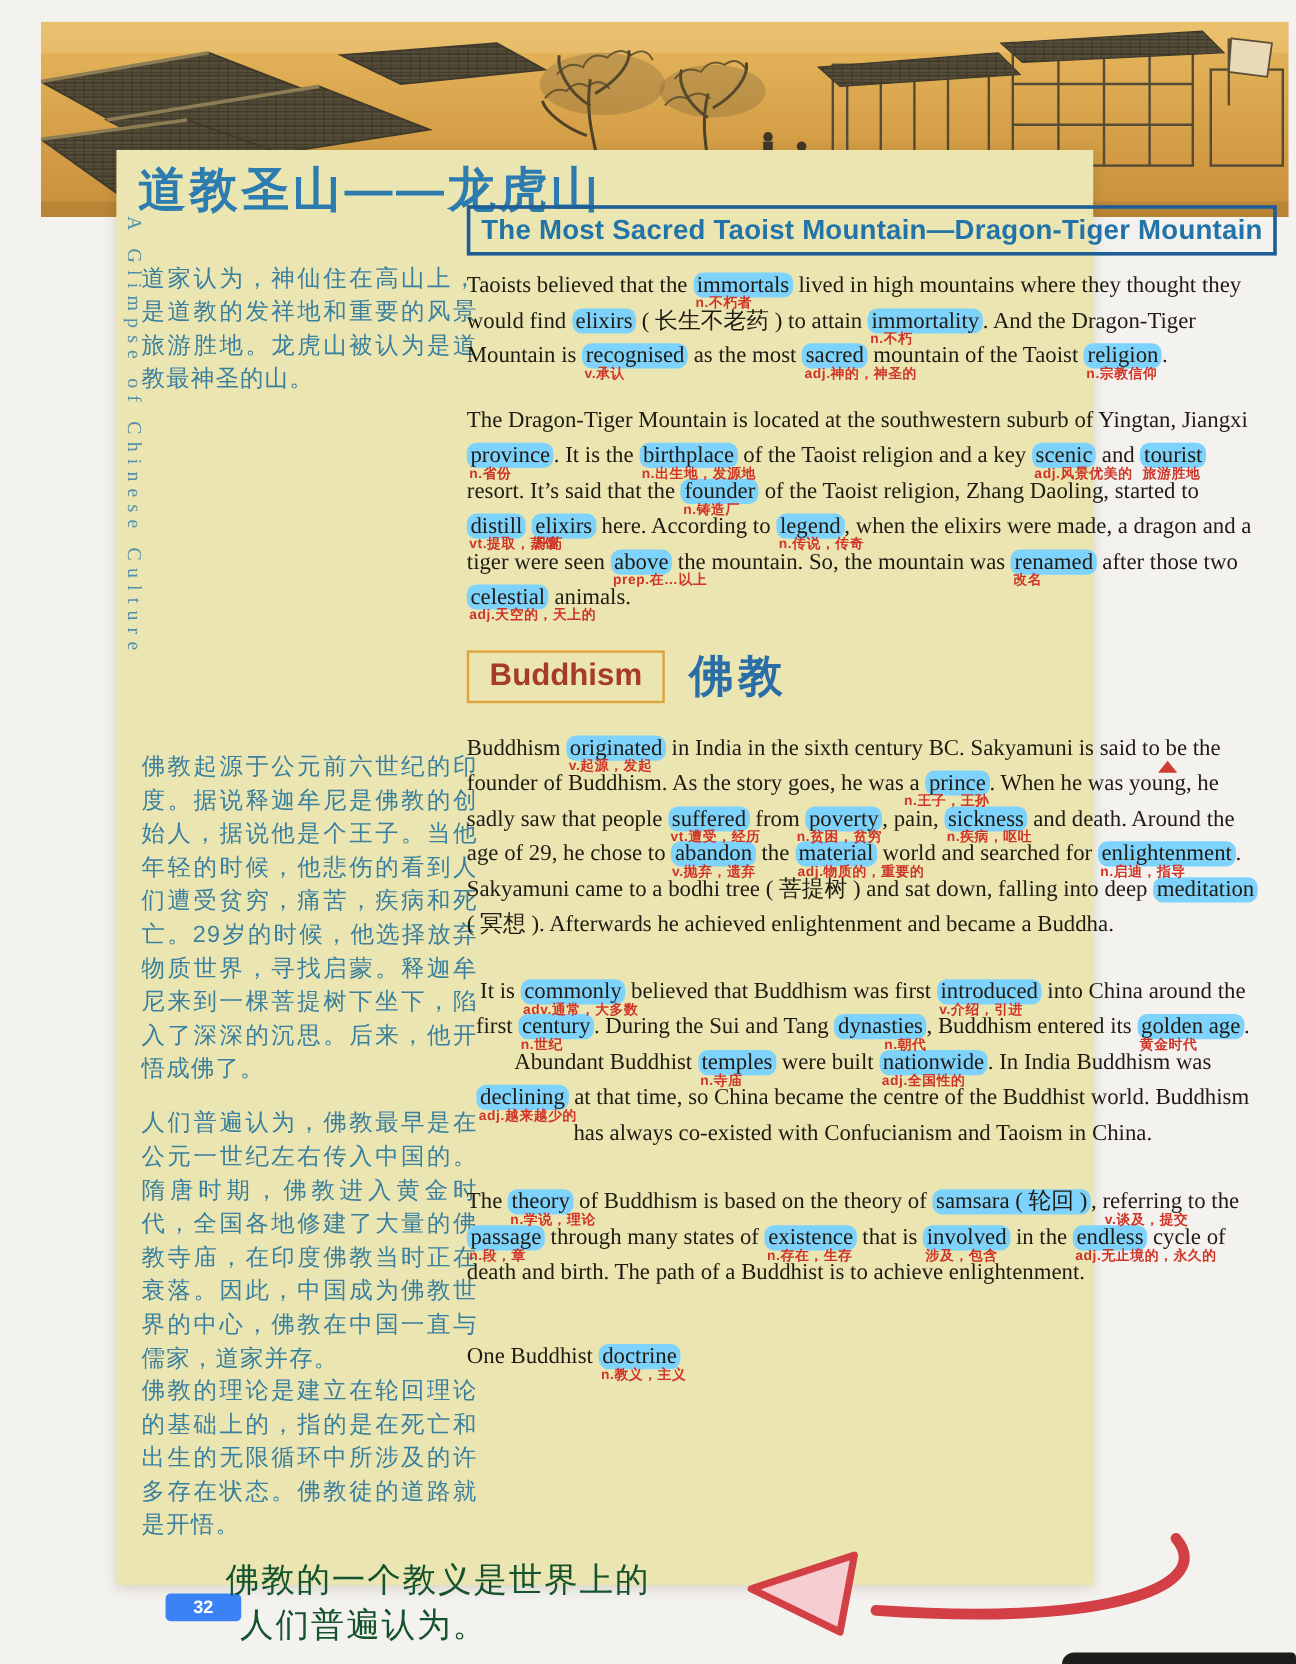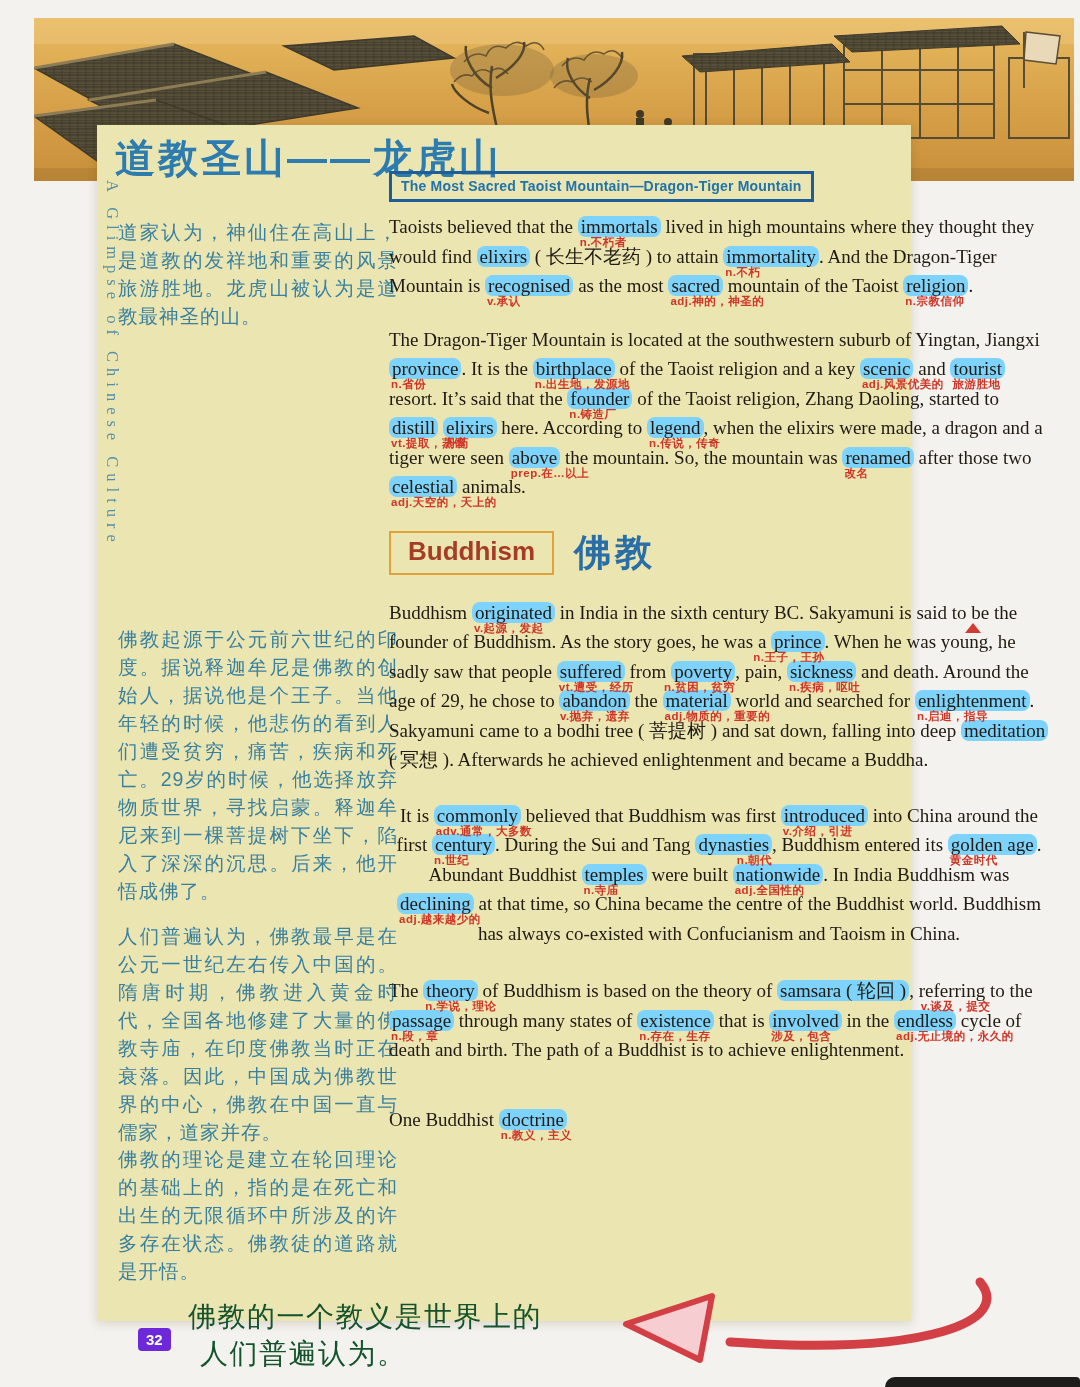--- a/index.html
+++ b/index.html
@@ -31,21 +31,21 @@
   
   .zh-para{
     position:absolute;left:21px;width:280px;
     color:#39809f;font-size:19.5px;line-height:28px;letter-spacing:1px;
     font-weight:500;text-align:justify;
   }
   
   .main-col{position:absolute;left:292px;top:46px;width:660px;}
   .heading-box{
     display:inline-block;border:3px solid #1e5d96;padding:4px 9px 5px;
-    color:#2173a8;font-size:14px;font-weight:bold;letter-spacing:.2px;
+    color:#2173a8;font-size:23px;font-weight:bold;letter-spacing:.2px;
     margin-bottom:10px;white-space:nowrap;
   }
   .para{
     font-family:"Liberation Serif",serif;
     font-size:19px;line-height:29.5px;color:#201a12;
     margin:0 0 24px 0;text-align:left;
   }
   .para.p2{margin-bottom:20px;}
   .para.p3{margin-bottom:26px;}
   .para.p4{margin-bottom:28px;text-align:center;}
@@ -68,22 +68,22 @@
   
   .section-head{display:flex;align-items:center;margin:26px 0 20px 0;}
   .buddhism-box{
     display:inline-block;border:2.5px solid #dfa33b;padding:3px 17px 6px;
     color:#a63c26;font-size:26px;font-weight:bold;font-family:"Liberation Sans",sans-serif;
   }
   .buddhism-zh{margin-left:20px;font-size:37px;font-weight:bold;color:#2a6ea8;letter-spacing:4px;}
   
   .page-badge{
     position:absolute;left:138px;top:1328px;z-index:4;
-    background:#6d28d9;color:#fff;font-size:15px;font-weight:bold;
-    padding:3px 8px;border-radius:4px;
+    background:#3b82f6;color:#fff;font-size:15px;font-weight:bold;
+    padding:3px 23px;border-radius:4px;
   }
   .bottom-note-1,.bottom-note-2{
     position:absolute;z-index:4;color:#14532d;font-size:28px;font-weight:400;letter-spacing:1.5px;white-space:nowrap;
   }
   .bottom-note-1{left:188px;top:1298px;}
   .bottom-note-2{left:200px;top:1335px;}
   .arrow-wrap{position:absolute;left:580px;top:1268px;width:450px;height:115px;z-index:4;}
   .edge-artifact{
     position:absolute;left:885px;top:1377px;width:195px;height:12px;z-index:6;
     background:#1f1d1b;border-radius:10px 4px 0 0;

